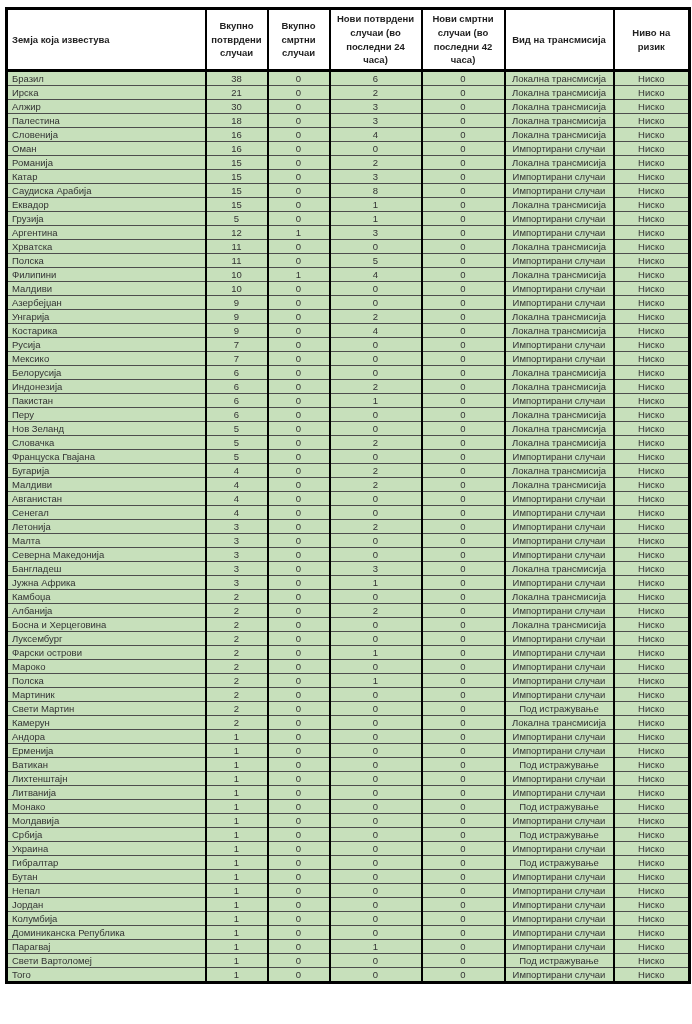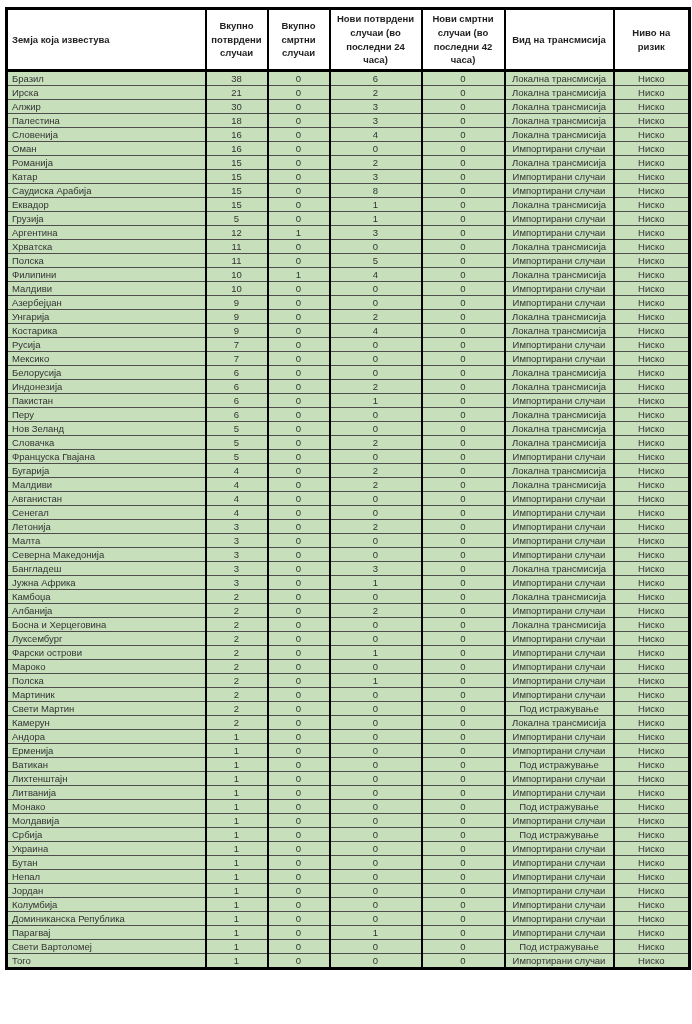--- a/index.html
+++ b/index.html
@@ -583,20 +583,29 @@
         <tr>
           <td class="country">Украина</td>
           <td class="center">1</td>
           <td class="center">0</td>
           <td class="center">0</td>
           <td class="center">0</td>
           <td class="center">Импортирани случаи</td>
           <td class="center">Ниско</td>
         </tr>
         <tr>
+          <td class="country">Гибралтар</td>
+          <td class="center">1</td>
+          <td class="center">0</td>
+          <td class="center">0</td>
+          <td class="center">0</td>
+          <td class="center">Под истражување</td>
+          <td class="center">Ниско</td>
+        </tr>
+        <tr>
           <td class="country">Бутан</td>
           <td class="center">1</td>
           <td class="center">0</td>
           <td class="center">0</td>
           <td class="center">0</td>
           <td class="center">Импортирани случаи</td>
           <td class="center">Ниско</td>
         </tr>
         <tr>
           <td class="country">Непал</td>

